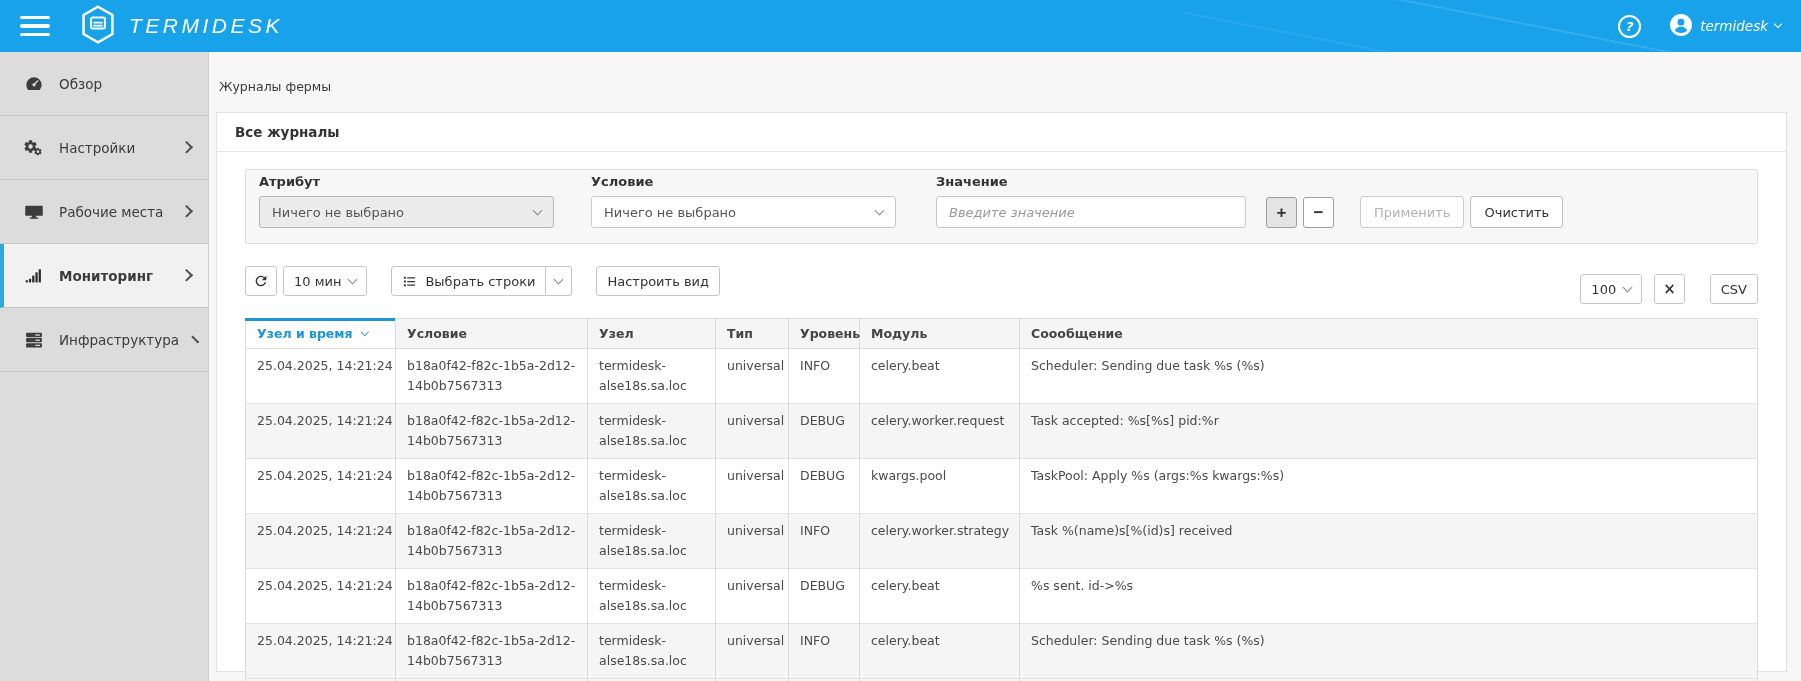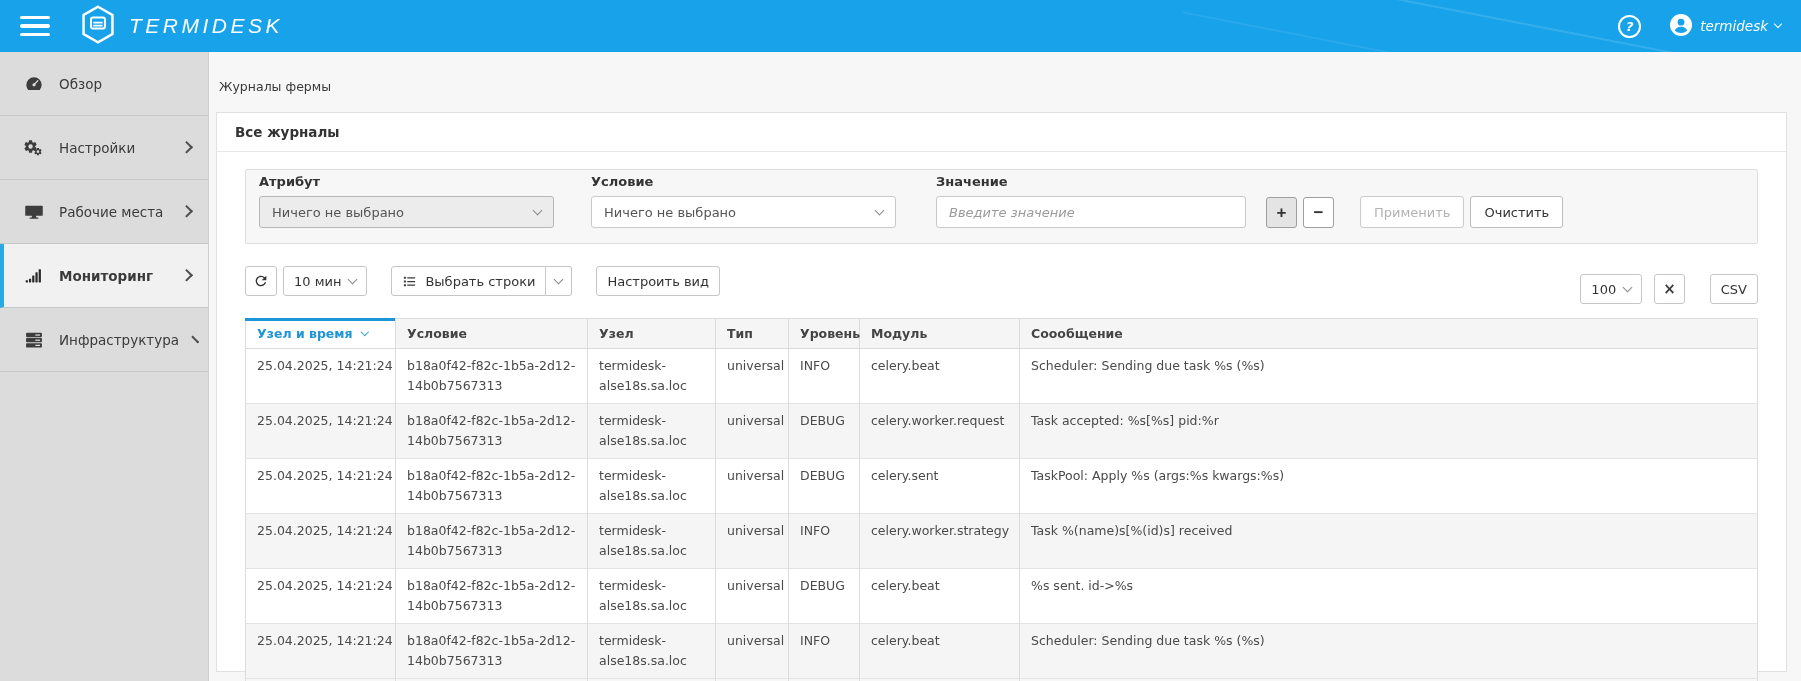--- a/index.html
+++ b/index.html
@@ -301,21 +301,21 @@
                 <td>celery.worker.request</td>
                 <td>Task accepted: %s[%s] pid:%r</td>
               </tr>
 
               <tr>
                 <td style="white-space:nowrap;">25.04.2025, 14:21:24</td>
                 <td>b18a0f42-f82c-1b5a-2d12-14b0b7567313</td>
                 <td>termidesk-alse18s.sa.loc</td>
                 <td>universal</td>
                 <td>DEBUG</td>
-                <td>celery.sent</td>
+                <td>kwargs.pool</td>
                 <td>TaskPool: Apply %s (args:%s kwargs:%s)</td>
               </tr>
 
               <tr>
                 <td style="white-space:nowrap;">25.04.2025, 14:21:24</td>
                 <td>b18a0f42-f82c-1b5a-2d12-14b0b7567313</td>
                 <td>termidesk-alse18s.sa.loc</td>
                 <td>universal</td>
                 <td>INFO</td>
                 <td>celery.worker.strategy</td>

